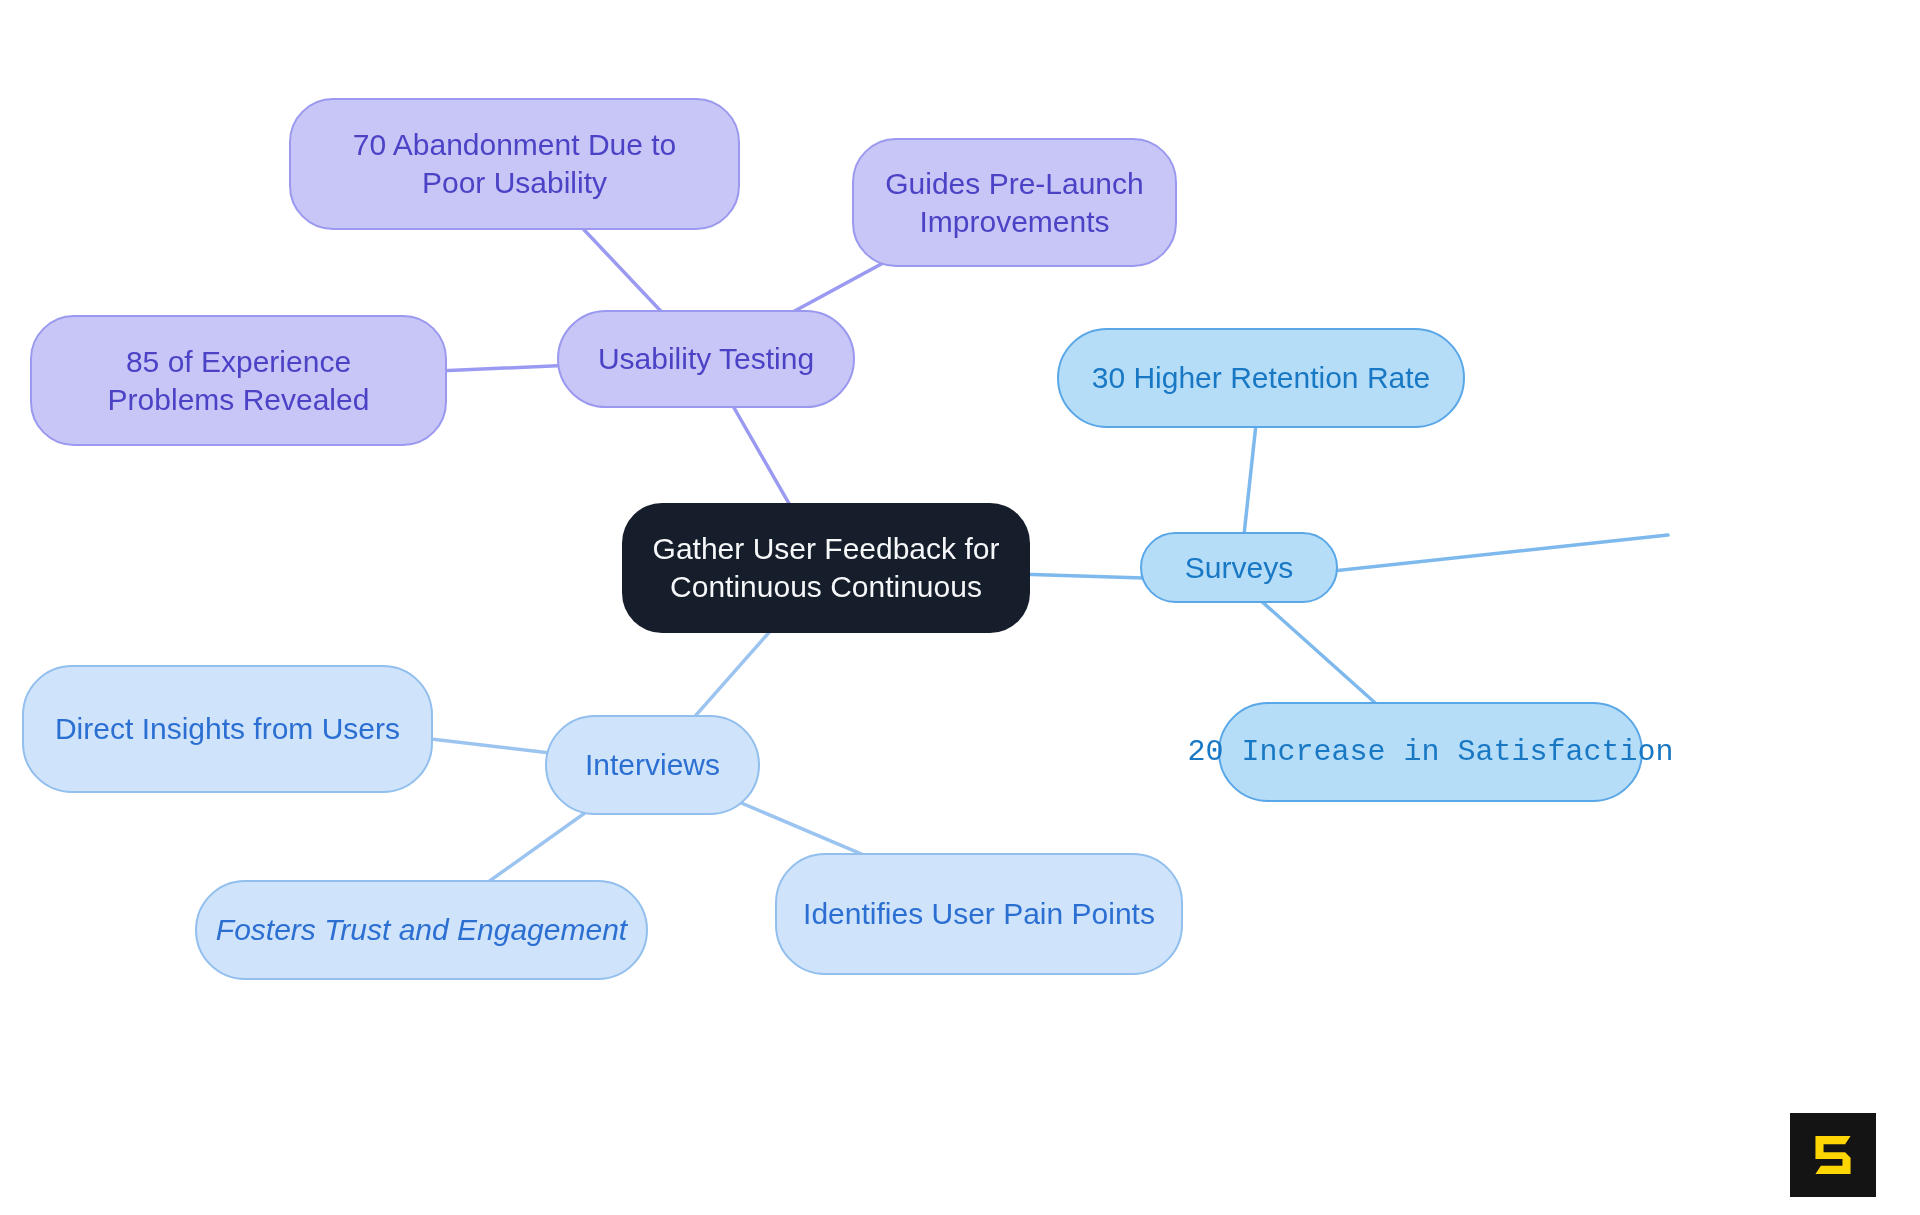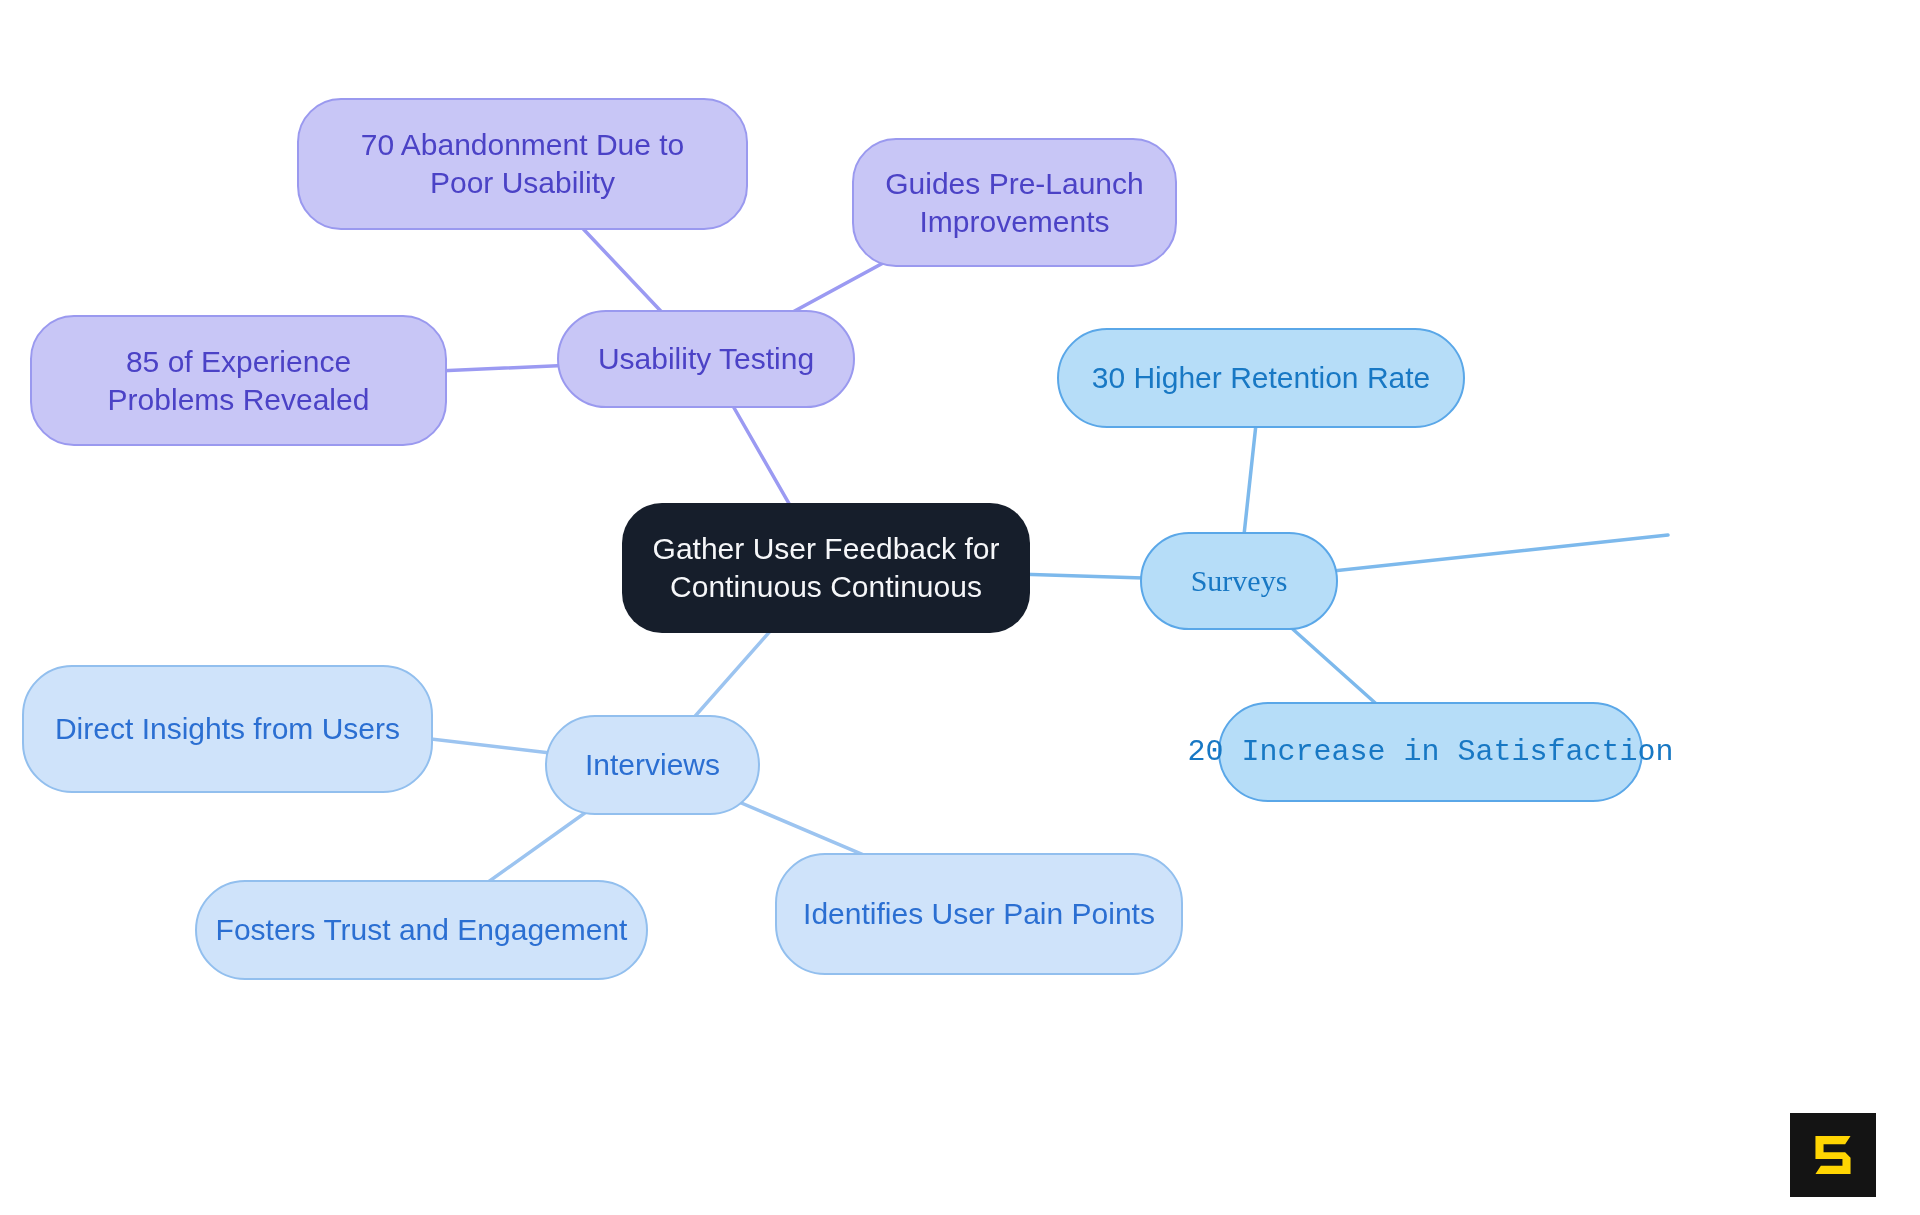--- a/index.html
+++ b/index.html
@@ -48,30 +48,30 @@
   .node-central {
     background: var(--central-fill, #161e2b);
     color: var(--central-text, #f6f7f9);
     border: none;
     border-radius: 40px;
   }
 
   
   .n-central    { left: 622px;  top: 503px;  width: 408px; height: 130px; }
   .n-usability  { left: 557px;  top: 310px;  width: 298px; height: 98px;  border-radius: 49px; }
-  .n-u1         { left: 297px;  top: 98px;   width: 451px; height: 132px; border-radius: 44px; }
+  .n-u1         { left: 289px;  top: 98px;   width: 451px; height: 132px; border-radius: 44px; }
   .n-u2         { left: 852px;  top: 128px;  width: 325px; height: 129px; border-radius: 44px; margin-top: 10px; }
   .n-u3         { left: 30px;   top: 315px;  width: 417px; height: 131px; border-radius: 44px; }
-  .n-surveys    { left: 1140px; top: 532px;  width: 198px; height: 98px;  border-radius: 49px; font-family: Liberation Serif, serif; }
+  .n-surveys    { left: 1140px; top: 532px;  width: 198px; height: 71px;  border-radius: 49px; }
   .n-s1         { left: 1057px; top: 328px;  width: 408px; height: 100px; border-radius: 50px; }
   .n-s2         { left: 1442px; top: 467px;  width: 453px; height: 136px; border-radius: 45px; }
   .n-s3         { left: 1218px; top: 702px;  width: 425px; height: 100px; border-radius: 50px; font-family: Liberation Mono, monospace; }
   .n-interviews { left: 545px;  top: 715px;  width: 215px; height: 100px; border-radius: 50px; }
   .n-i1         { left: 22px;   top: 665px;  width: 411px; height: 128px; border-radius: 50px; }
-  .n-i2         { left: 195px;  top: 880px;  width: 453px; height: 100px; border-radius: 50px; }
+  .n-i2         { left: 195px;  top: 880px;  width: 453px; height: 100px; border-radius: 50px; font-style: italic; }
   .n-i3         { left: 775px;  top: 853px;  width: 408px; height: 122px; border-radius: 50px; }
 
   .logo {
     position: absolute;
     z-index: 3;
     left: 1790px; top: 1113px;
     width: 86px; height: 84px;
     background: var(--logo-bg, #141414);
     display: flex; align-items: center; justify-content: center;
   }

